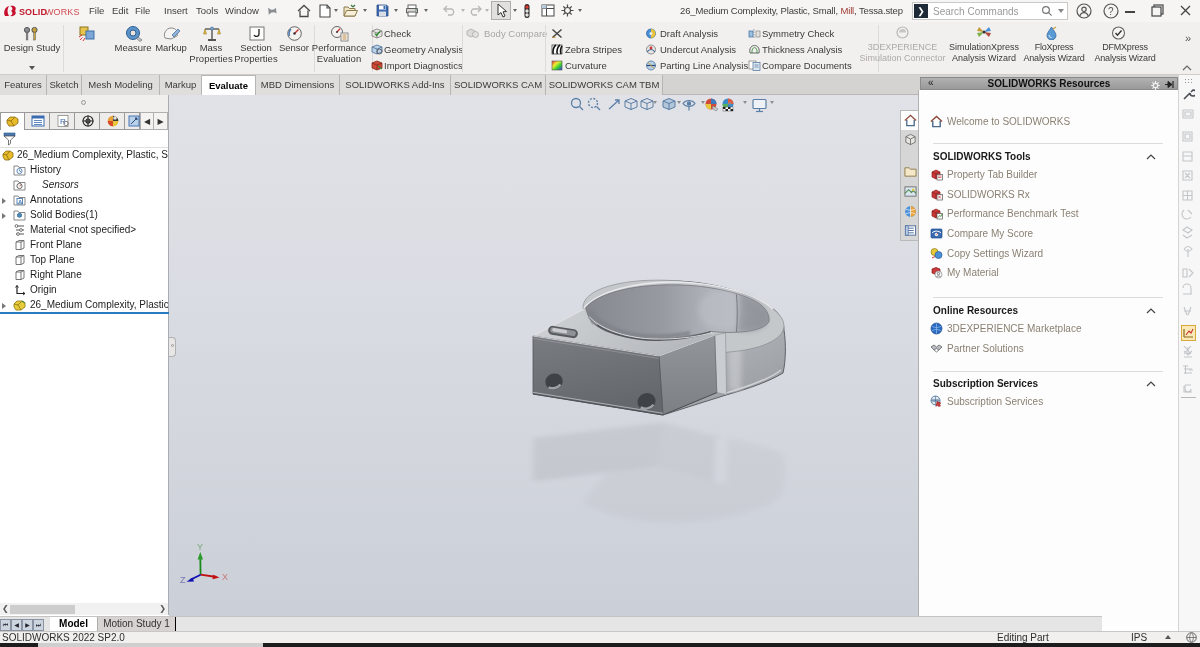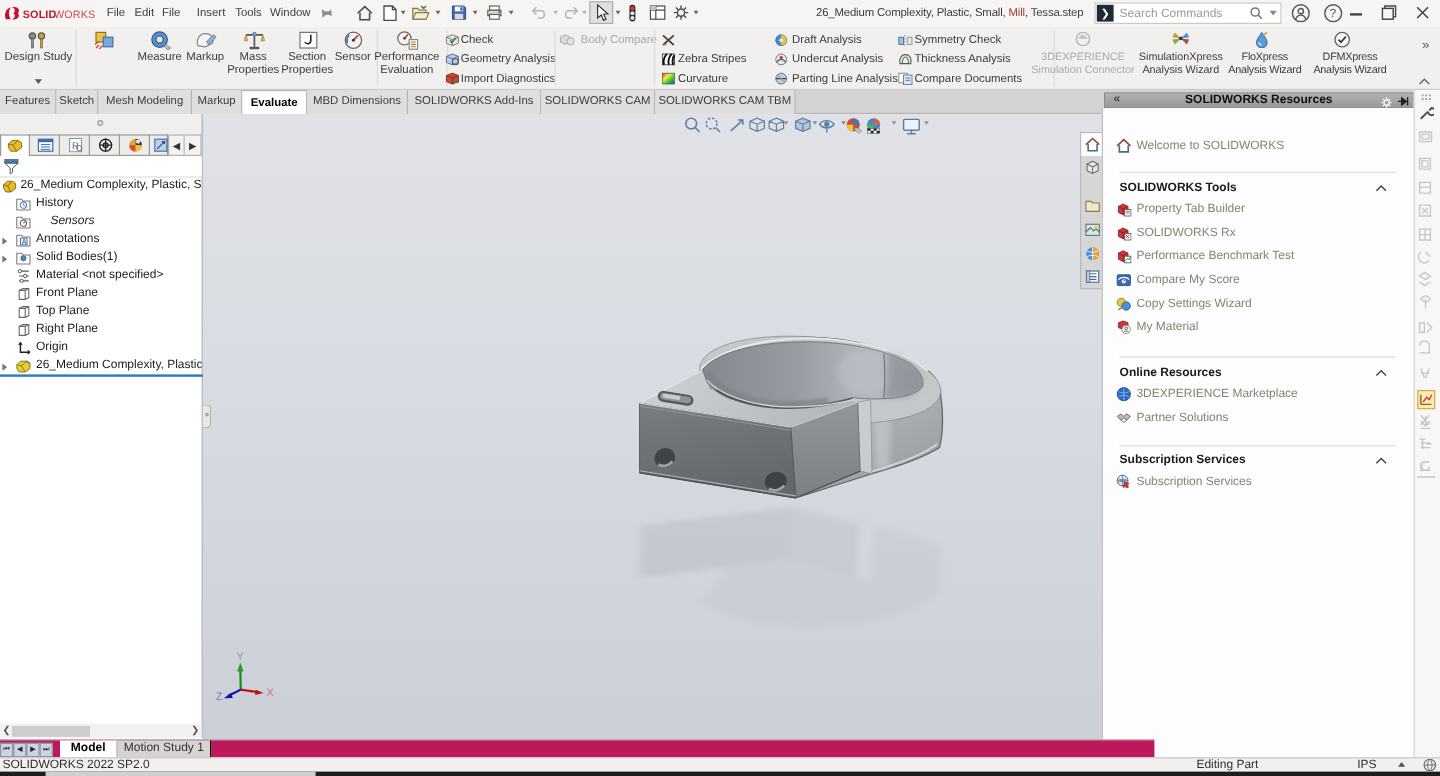--- a/index.html
+++ b/index.html
@@ -19,21 +19,21 @@
 .treerow { position:absolute; left:0; width:169px; height:15px; font-size:10px; color:#1d1d1d; white-space:nowrap; }
 #viewport { left:169px; top:95px; width:749px; height:522px; background:linear-gradient(180deg,#e0e2e7 0%,#d9dce2 40%,#cbcfd7 100%); }
 #taskhdr { left:920px; top:77px; width:258px; height:13px; background:linear-gradient(#b2b2b2,#999999); border:1px solid #8a8a8a; }
 #taskpane { left:918px; top:90px; width:260px; height:537px; background:#fdfdfd; border-left:1px solid #b0b0b0; }
 #taskstrip { left:900px; top:110px; width:18px; height:131px; background:#d6d6d6; border:1px solid #b9b9b9; border-right:none; }
 #righttb { left:1178px; top:75px; width:22px; height:557px; background:#f7f7f7; border-left:1px solid #d4d4d4; }
 .tpitem { position:absolute; left:947px; font-size:10px; color:#8b8173; white-space:nowrap; }
 .tphdr { position:absolute; left:933px; font-size:10px; font-weight:bold; color:#1a1a1a; white-space:nowrap; }
 .tphr { position:absolute; left:933px; width:230px; height:1px; background:#dcdcdc; }
 .chev { position:absolute; left:1146px; width:10px; height:6px; }
-#bottomtabs { left:0; top:616px; width:962px; height:15px; background:#be185d; border-top:1px solid #c6c4c3; }
+#bottomtabs { left:0; top:616px; width:1102px; height:15px; background:#e5e5e5; border-top:1px solid #c6c4c3; }
 #statusbar { left:0; top:631px; width:1200px; height:12px; background:#f1f0ef; border-top:1px solid #c9c7c6; font-size:10px; color:#2e2e2e; }
 #botdark { left:0; top:643px; width:1200px; height:4px; background:#1d1d1d; }
 .ic { position:absolute; }
 </style>
 </head>
 <body>
 
 <div class="abs" id="titlebar"></div>
 <div class="abs" style="left:3px;top:3px;width:170px;height:17px;">
 <svg width="170" height="17" viewBox="0 0 170 17">

